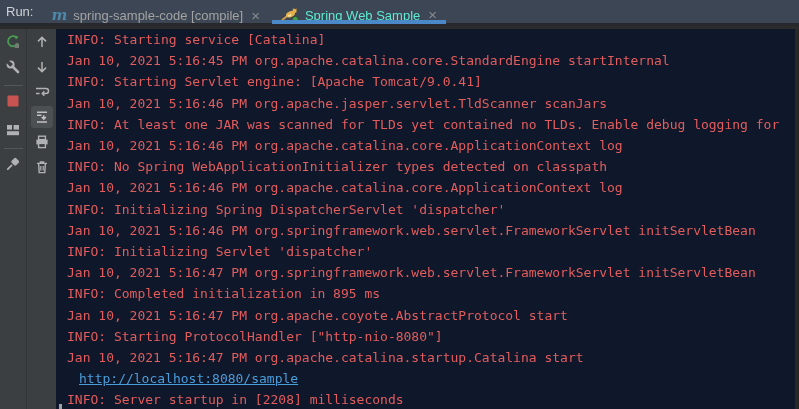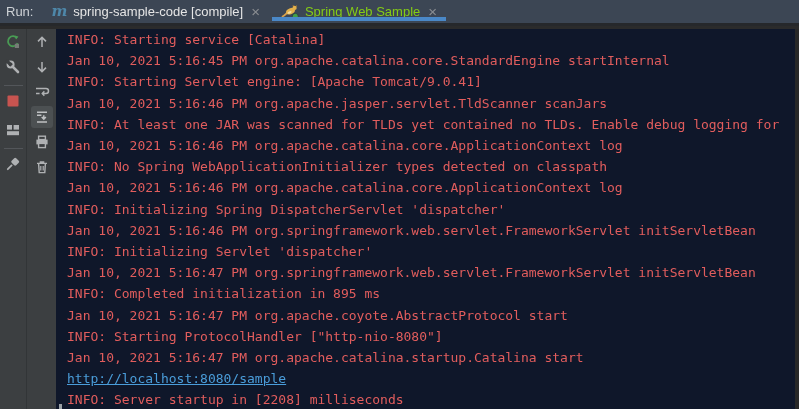--- a/index.html
+++ b/index.html
@@ -7,47 +7,47 @@
   body {
     width:799px; height:409px; overflow:hidden; position:relative;
     background:#2b2b2b; font-family:"Liberation Sans", sans-serif;
     --stderr:#e25d5d; --link:#4a9dda; --underline:#4a88c7;
     --icon:#afb1b3; --stripbg:#3c4654; --toolbg:#3c3f41;
   }
   
   .strip {
     position:absolute; top:0; left:0; right:0; height:26px;
     background:var(--stripbg); border-bottom:3px solid #26282b;
-    display:flex; align-items:center;
+    display:flex; align-items:flex-end;
   }
   .run-label { color:#ced2d6; font-size:13px; align-self:center; margin:0 9px 0 6px; }
   .tab { display:flex; align-items:center; gap:6px; padding:0 9px; position:relative; cursor:default; }
   .tab + .tab { margin-left:3px; }
-  .tab .tlabel { font-size:13px; color:#e5e5e5; white-space:nowrap; }
-  .tab.selected .tlabel { color:#84cc16; }
+  .tab .tlabel { font-size:13px; color:#a3a3a3; white-space:nowrap; }
+  .tab.selected .tlabel { color:#5eead4; }
   .tab .close { color:#8a8d91; font-size:15px; line-height:14px; margin-left:2px; }
   .mvn { font-family:"DejaVu Serif", serif; font-style:italic; font-weight:bold;
          font-size:15px; color:#4e87a9; line-height:14px; margin-top:-2px; }
   .underline { position:absolute; left:0; right:0; bottom:-1px; height:4px; background:var(--underline); }
   
   .toolbar { position:absolute; top:29px; left:0; bottom:0; width:56px; background:var(--toolbg); }
   .tcol { position:absolute; top:0; bottom:0; display:flex; flex-direction:column; align-items:center; padding-top:2px; }
   .col1 { left:0; width:27px; border-right:1px solid #323537; }
   .col2 { left:28px; width:28px; }
   .ibtn { width:22px; height:22px; border-radius:3px; display:flex; align-items:center; justify-content:center;
           margin-bottom:3px; flex:0 0 auto; }
   .ibtn.selected { background:#4c5052; }
   .ibtn svg { display:block; }
   .hr { width:19px; height:1px; background:#53565a; margin:4px 0; flex:0 0 auto; }
   .mt4 { margin-top:4px; }
   
   .console { position:absolute; left:56px; top:29px; right:0; bottom:0; background:#0f172a; overflow:hidden; }
   .clines { padding-left:11px; font-family:"DejaVu Sans Mono", monospace; font-size:13px;
             line-height:21.2px; white-space:pre; color:var(--stderr); }
-  .cline.link { color:var(--link); text-decoration:underline; cursor:pointer; }
+  .cline.link { color:var(--link); text-decoration:underline; cursor:pointer;margin-left:12px; }
   .caret-mark { position:absolute; left:3px; top:375px; width:3px; height:6px; background:#9aa0a5; }
   .scroll-track { position:absolute; right:0; top:0; bottom:0; width:4px; background:#282828; }
 </style>
 </head>
 <body style="--stderr: #e25d5d; --link: #4a9dda; --underline: #4a88c7; --stripbg: #3c4654; --toolbg: #3c3f41;">
 
 <div class="strip">
   <span class="run-label">Run:</span>
 
   <div class="tab">

